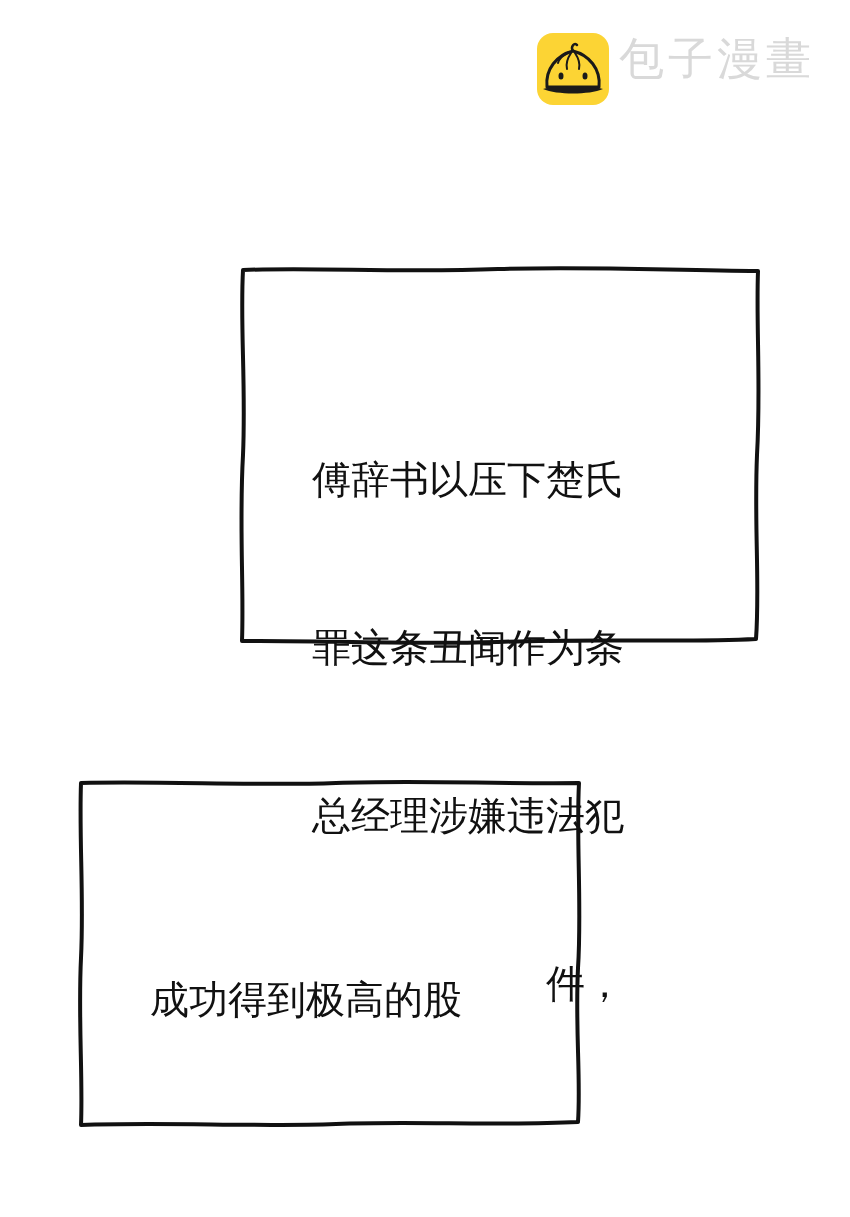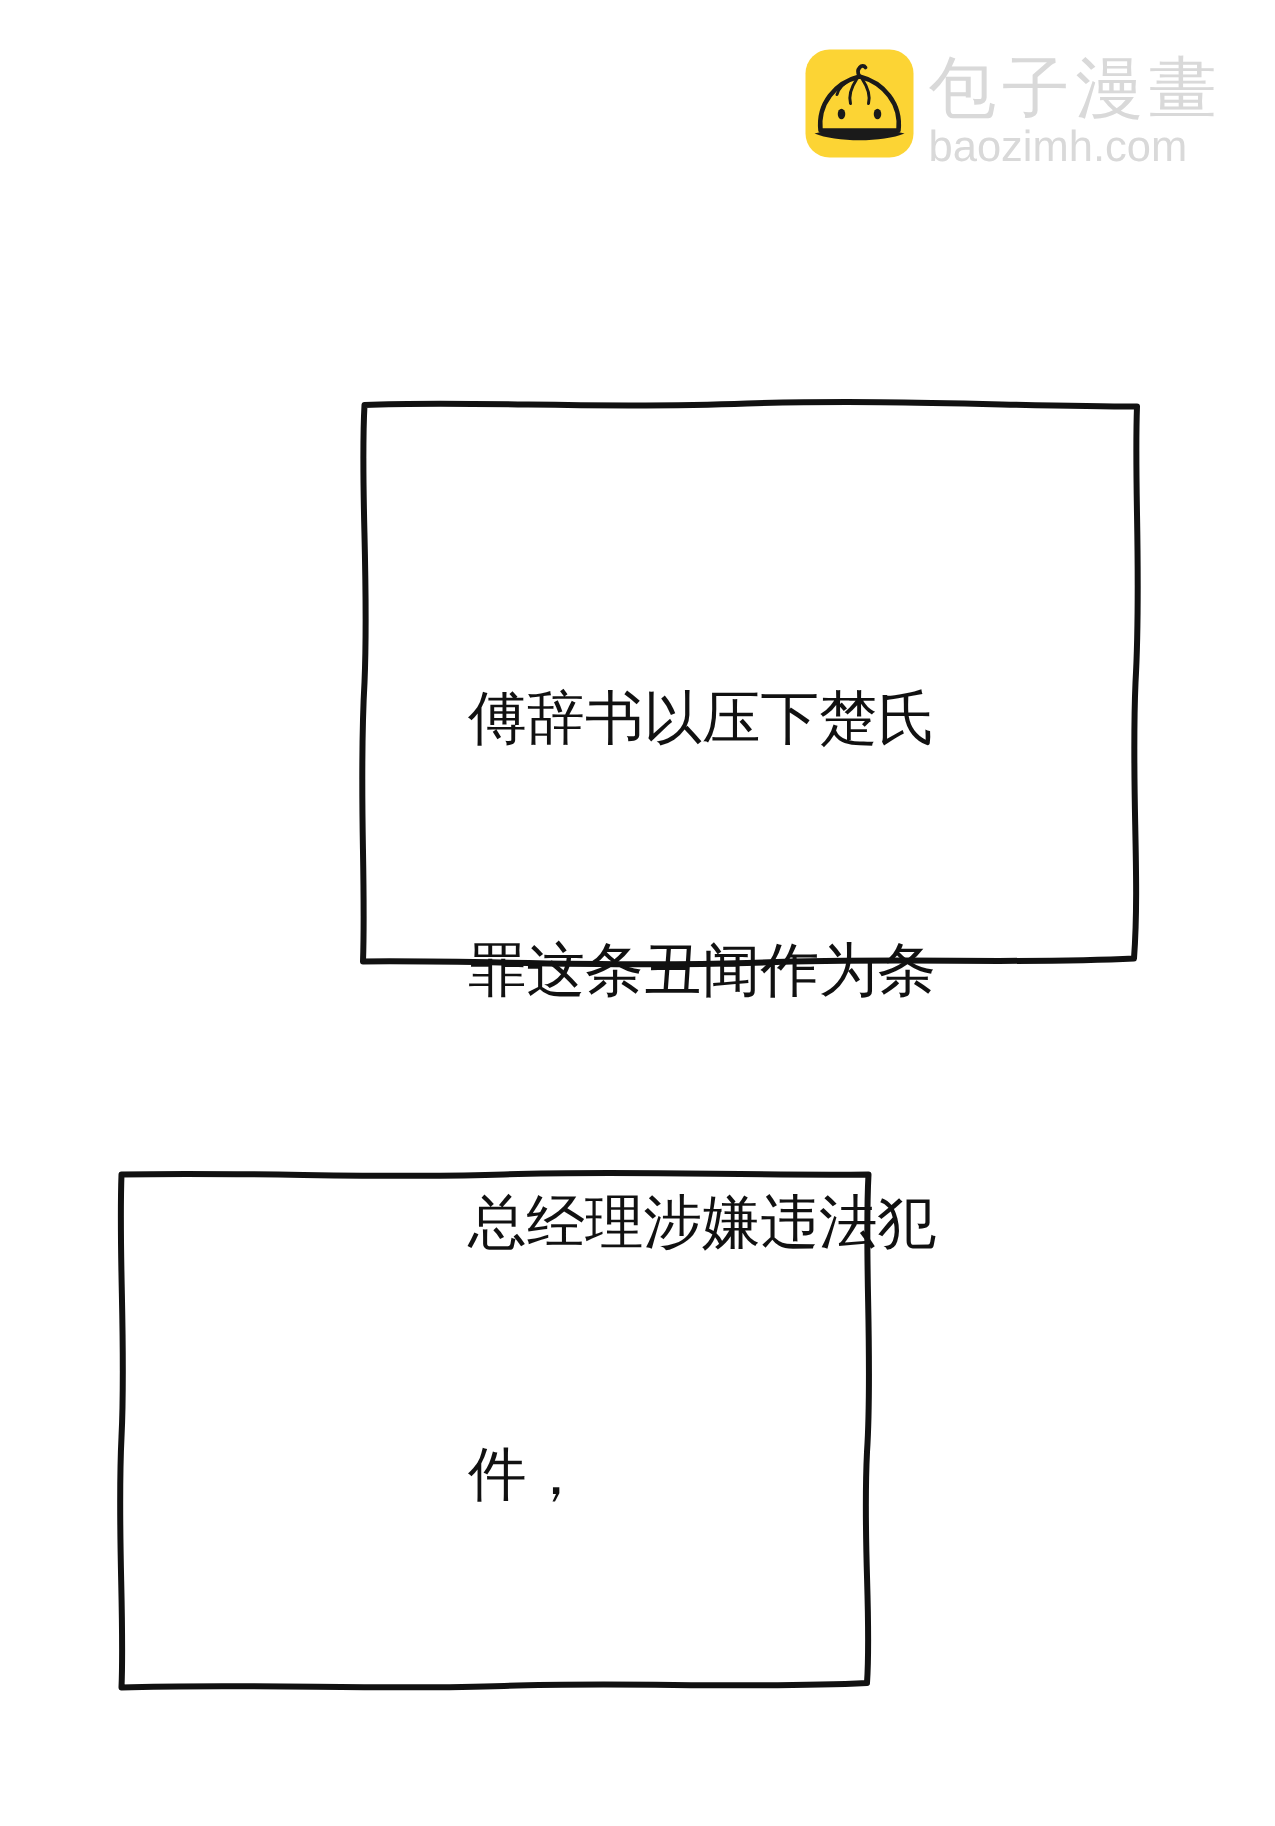--- a/index.html
+++ b/index.html
@@ -62,41 +62,40 @@
       overflow: visible;
     }
     .caption-text {
       position: absolute;
       font-size: 39px;
       line-height: 56px;
       color: #111111;
       font-family: "DejaVu Sans", sans-serif;
       white-space: pre;
     }
-    .caption-text span { display: block; }
+    .caption-text span { display: block; text-align: right; }
   </style>
 </head>
 <body>
 
 <div class="logo">
   <div class="logo-icon">
     <svg width="72" height="72" viewBox="0 0 72 72">
       <path d="M10 54 C8 36 20 22 36 18 C52 22 64 36 62 54 Z" fill="#fcd434" stroke="#1a1a1a" stroke-width="3" stroke-linejoin="round"></path>
       <path d="M36 18 C33 13 38 9 40 12" fill="none" stroke="#1a1a1a" stroke-width="2.5" stroke-linecap="round"></path>
       <path d="M34 20 C30 26 29 32 30 36" fill="none" stroke="#1a1a1a" stroke-width="2" stroke-linecap="round"></path>
       <path d="M38 20 C42 26 43 32 42 36" fill="none" stroke="#1a1a1a" stroke-width="2" stroke-linecap="round"></path>
       <path d="M32 19 C26 22 22 26 21 30" fill="none" stroke="#1a1a1a" stroke-width="2" stroke-linecap="round"></path>
       <ellipse cx="24" cy="43" rx="2.5" ry="3.5" fill="#1a1a1a"></ellipse>
       <ellipse cx="48" cy="43" rx="2.5" ry="3.5" fill="#1a1a1a"></ellipse>
       <path d="M6 56 C20 52 52 52 66 56 C52 62 20 62 6 56 Z" fill="#1a1a1a"></path>
     </svg>
   </div>
   <div class="logo-text">
     <span class="logo-cn">包子漫畫</span>
-    <span class="logo-en">baozimh.com</span>
   </div>
 </div>
 
 <div class="caption-box" style="left:238px; top:265px; width:524px; height:380px;">
   <svg class="frame" width="524" height="380" viewBox="0 0 524 380">
     <path d="M5 5 C80 2 160 8 260 4 C360 1 440 6 520 6
              C518 60 523 120 519 190 C516 260 522 320 518 374
              C440 378 360 373 260 377 C160 380 80 375 4 376
              C6 320 1 260 5 190 C8 120 2 60 5 5 Z" fill="none" stroke="#111" stroke-width="4" stroke-linejoin="round"></path>
   </svg>
@@ -109,15 +108,16 @@
 </div>
 
 <div class="caption-box" style="left:76px; top:778px; width:508px; height:352px;">
   <svg class="frame" width="508" height="352" viewBox="0 0 508 352">
     <path d="M5 5 C90 3 180 8 260 5 C340 2 420 6 503 5
              C500 60 506 130 502 190 C499 250 505 300 502 344
              C420 348 340 343 260 346 C180 349 90 344 5 347
              C7 300 2 240 5 180 C8 120 3 60 5 5 Z" fill="none" stroke="#111" stroke-width="4" stroke-linejoin="round"></path>
   </svg>
   <div class="caption-text" style="left:74px; top:82px;">
+    <span>成功得到极高的股</span>
     
   </div>
 </div>
 
 </body></html>

